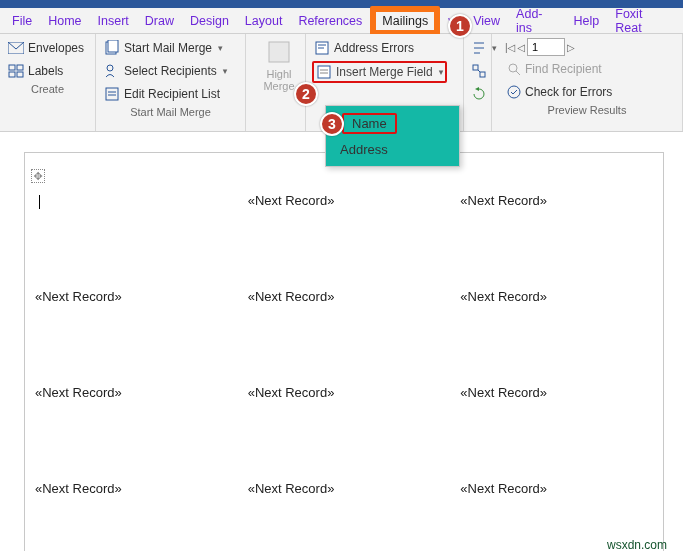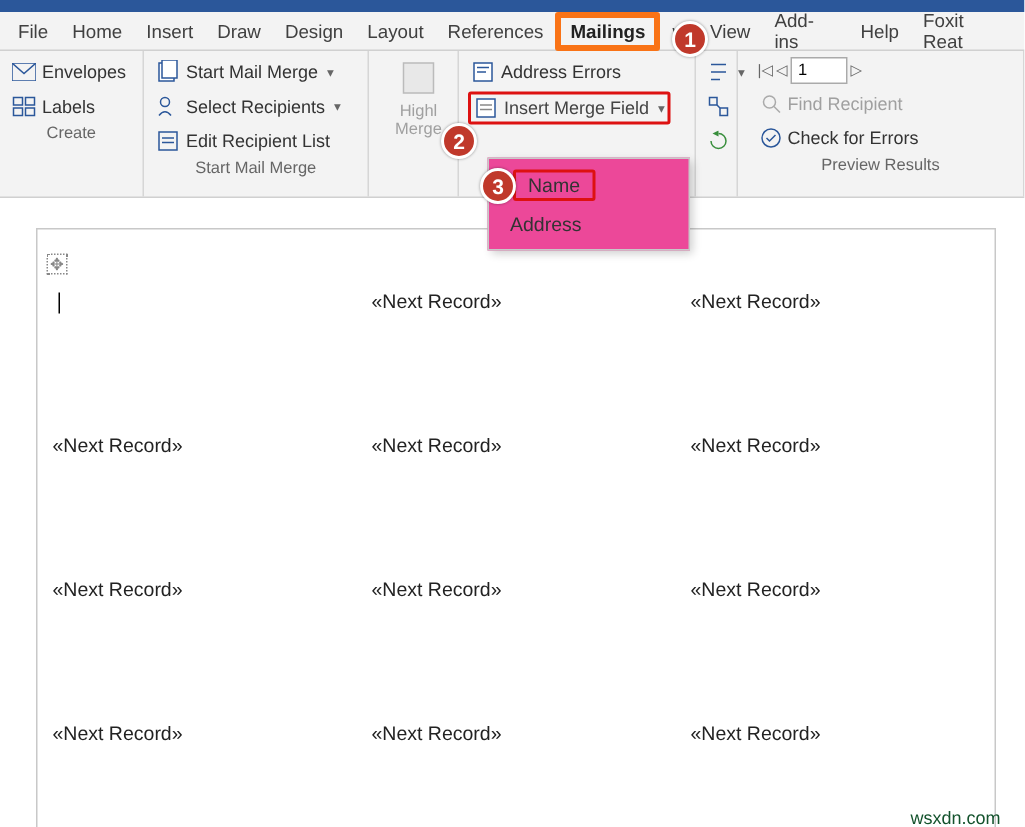--- a/index.html
+++ b/index.html
@@ -1,33 +1,33 @@
 <!DOCTYPE html>
 <html><head>
 <meta charset="utf-8">
 <style>
   * { box-sizing: border-box; font-family: "Segoe UI", Arial, sans-serif; }
   body { margin:0; background:#fff; font-size:12px; color:#444; width:683px; }
   .titlebar { height:8px; background:#2b579a; }
   .tabs { display:flex; align-items:center; height:26px; background:#f3f3f3; border-bottom:1px solid #d0d0d0; padding:0 4px; gap:0; }
-  .tab { padding:4px 8px; font-size:12.5px; color:#404040; cursor:pointer; }
-  .tab.active { border:4px solid #f97316; border-radius:2px; padding:2px 6px; font-weight:700; color:#222;}
+  .tab { padding:4px 8px; font-size:12.5px; color:#6d28d9; cursor:pointer; }
+  .tab.active { border:6px solid #f97316; border-radius:2px; padding:2px 6px; font-weight:400; color:#222;}
   .ribbon { display:flex; background:#f3f3f3; border-bottom:1px solid #d0d0d0; height:98px; position:relative; }
   .group { display:flex; flex-direction:column; border-right:1px solid #d6d6d6; padding:4px 6px 2px 6px; }
   .group-body { display:flex; flex-direction:column; gap:3px; align-items:flex-start; }
   .group-body.row { flex-direction:row; align-items:flex-start; gap:6px; }
   .group-label { text-align:center; font-size:11px; color:#666; padding-top:2px;}
   .ctl { display:flex; align-items:center; gap:4px; height:20px; padding:0 2px; font-size:12px; color:#333; white-space:nowrap; cursor:pointer;}
   .ctl svg { flex:0 0 auto; }
   .big { display:flex; flex-direction:column; align-items:center; justify-content:flex-start; width:54px; font-size:11px; color:#888; text-align:center; cursor:pointer; gap:2px;}
   .sep { width:1px; background:#d6d6d6; margin:4px 0;}
   .disabled { color:#a0a0a0; }
   .dd-ar { font-size:9px; color:#666; margin-left:2px;}
   .insert-field { border:2px solid #d11; border-radius:2px; padding:1px 2px; display:flex; align-items:center; gap:4px; height:22px;}
-  .menu { position:absolute; left:325px; top:105px; width:135px; background:#ec4899; border:1px solid #c8c8c8; box-shadow:2px 2px 6px rgba(0,0,0,.2); padding:4px 0; z-index:20;}
+  .menu { position:absolute; left:325px; top:105px; width:135px; background:#14b8a6; border:1px solid #c8c8c8; box-shadow:2px 2px 6px rgba(0,0,0,.2); padding:4px 0; z-index:20;}
   .menu-item { padding:5px 14px; font-size:13px; color:#333; cursor:pointer; }
   .menu-item.hl { padding:3px 10px; margin:0 6px; }
   .menu-item.hl span { border:2px solid #d11; border-radius:2px; padding:1px 8px; display:inline-block;}
   .badge { position:absolute; width:24px; height:24px; background:#c0392b; color:#fff; border:2px solid #fff; border-radius:50%; display:flex; align-items:center; justify-content:center; font-weight:bold; font-size:14px; z-index:25; box-shadow:0 0 2px rgba(0,0,0,.4);}
   .doc-area { background:#fff; padding:20px 0 0 24px; position:relative; }
   .page { width:640px; background:#fff; border:1px solid #c8c8c8; position:relative; height:410px; padding-top:34px;}
   .grid { display:grid; grid-template-columns:1fr 1fr 1fr; grid-auto-rows:96px; }
   .cell { padding:6px 10px; font-size:13px; color:#222; }
   .cursor-caret { display:inline-block; width:1px; height:14px; background:#000; vertical-align:middle; margin-left:4px;}
   .corner { position:absolute; left:6px; top:16px; width:14px; height:14px; border:1px dotted #888; display:flex; align-items:center; justify-content:center; font-size:11px; color:#888;}

